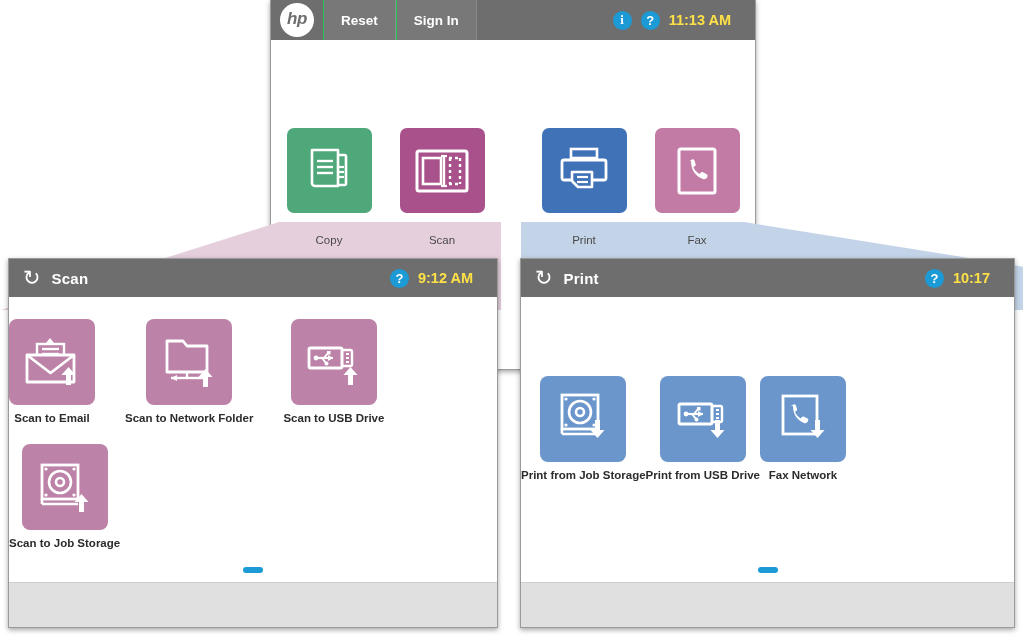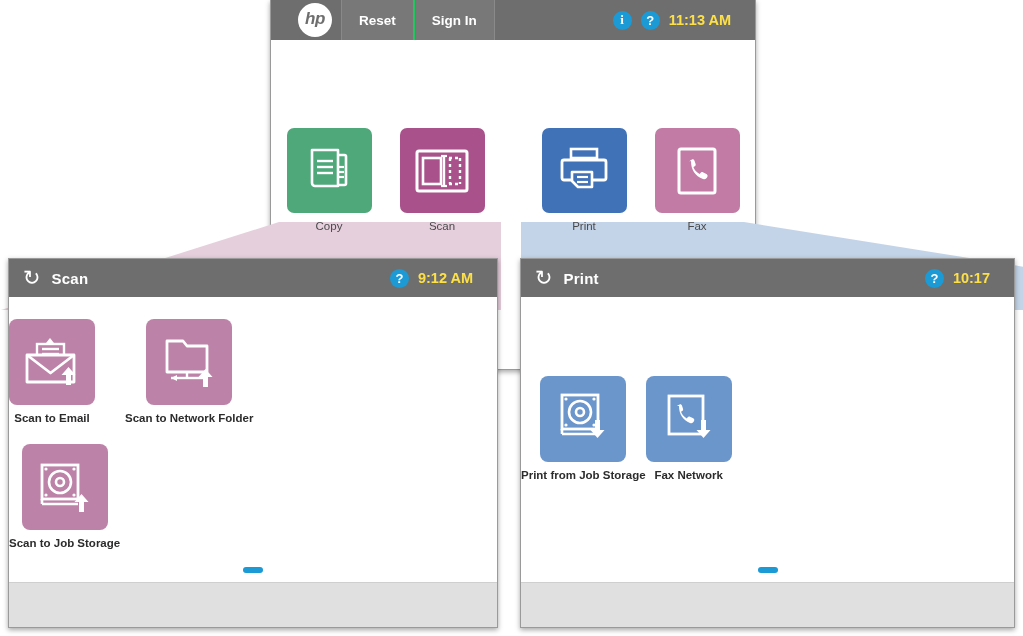--- a/index.html
+++ b/index.html
@@ -36,21 +36,21 @@
   .titlebar .spacer { flex: 1 1 auto; }
 
   
   #home-panel {
     left: 270px;
     top: 0px;
     width: 486px;
     height: 370px;
     border-top: none;
   }
-  #home-panel .titlebar { height: 40px; padding-left: 18px; }
+  #home-panel .titlebar { height: 40px; }
 
   .hp-logo {
     width: 34px;
     height: 34px;
     border-radius: 50%;
     background: #ffffff;
     color: #6e6e6e;
     display: flex;
     align-items: center;
     justify-content: center;
@@ -124,21 +124,21 @@
   .home-tile.gap-left { margin-left: 29px; }
   .tile-sq {
     width: 85px; height: 85px;
     border-radius: 7px;
     display: flex;
     align-items: center;
     justify-content: center;
     box-sizing: border-box;
   }
   .tile-label {
-    margin-top: 7px;
+    margin-top: 21px;
     font-size: 11.5px;
     color: #4a4a4a;
     font-weight: normal;
     line-height: 1.2;
   }
 
   
   .wedge {
     position: absolute;
     z-index: 1;
@@ -352,20 +352,40 @@
             <path d="M9 8 h16 l4 5 h20 v26 h-40 z" fill="none" stroke="#fff" stroke-width="2.8" stroke-linejoin="round"></path>
             <line x1="29" y1="39" x2="29" y2="45" stroke="#fff" stroke-width="2.4"></line>
             <line x1="13" y1="45" x2="45" y2="45" stroke="#fff" stroke-width="2.4"></line>
             <polygon points="13,45 19,42 19,48" fill="#fff"></polygon>
             <path d="M45 54 v-10 h-4.5 l7 -8 l7 8 h-4.5 v10 z" fill="#fff"></path>
           </svg>
         </div>
         <div class="app-label">Scan to Network Folder</div>
       </div>
 
+      <div class="app-tile">
+        <div class="app-sq" style="width:86px;height:86px;background:#bd82a8;">
+          <svg width="62" height="58" viewBox="0 0 62 58">
+            <rect x="6" y="15" width="33" height="20" rx="1.5" fill="none" stroke="#fff" stroke-width="2.8"></rect>
+            <rect x="39" y="17" width="10" height="16" rx="1.5" fill="none" stroke="#fff" stroke-width="2.4"></rect>
+            <line x1="43" y1="21" x2="46" y2="21" stroke="#fff" stroke-width="2"></line>
+            <line x1="43" y1="25" x2="46" y2="25" stroke="#fff" stroke-width="2"></line>
+            <line x1="43" y1="29" x2="46" y2="29" stroke="#fff" stroke-width="2"></line>
+            <line x1="13" y1="25" x2="30" y2="25" stroke="#fff" stroke-width="2.2"></line>
+            <circle cx="13" cy="25" r="2.4" fill="#fff"></circle>
+            <path d="M30 25 l-5 -3 v6 z" fill="#fff"></path>
+            <line x1="21" y1="25" x2="25" y2="20" stroke="#fff" stroke-width="2"></line>
+            <rect x="24" y="18" width="3.5" height="3.5" fill="#fff"></rect>
+            <line x1="19" y1="25" x2="23" y2="30" stroke="#fff" stroke-width="2"></line>
+            <circle cx="23.5" cy="30.5" r="2" fill="#fff"></circle>
+            <path d="M45 52 v-10 h-4.5 l7 -8 l7 8 h-4.5 v10 z" fill="#fff"></path>
+          </svg>
+        </div>
+        <div class="app-label">Scan to USB Drive</div>
+      </div>
     </div>
 
     <div class="grid-row" style="margin-top:18px; ">
 
       <div class="app-tile">
         <div class="app-sq" style="width:86px;height:86px;background:#bd82a8;">
           <svg width="62" height="58" viewBox="0 0 62 58">
             <rect x="8" y="7" width="36" height="34" fill="none" stroke="#fff" stroke-width="2.8"></rect>
             <circle cx="26" cy="24" r="11" fill="none" stroke="#fff" stroke-width="2.6"></circle>
             <circle cx="26" cy="24" r="4" fill="none" stroke="#fff" stroke-width="2.6"></circle>
@@ -414,20 +434,40 @@
             <circle cx="14" cy="35" r="1.6" fill="#fff"></circle>
             <circle cx="42" cy="35" r="1.6" fill="#fff"></circle>
             <line x1="10" y1="44" x2="46" y2="44" stroke="#fff" stroke-width="2.6"></line>
             <line x1="10" y1="39" x2="10" y2="44" stroke="#fff" stroke-width="2.6"></line>
             <path d="M43 30 v10 h-4.5 l7 8 l7 -8 h-4.5 v-10 z" fill="#fff"></path>
           </svg>
         </div>
         <div class="app-label">Print from Job Storage</div>
       </div>
 
+      <div class="app-tile">
+        <div class="app-sq" style="width:86px;height:86px;background:#6b96cc;">
+          <svg width="62" height="58" viewBox="0 0 62 58">
+            <rect x="7" y="14" width="33" height="20" rx="1.5" fill="none" stroke="#fff" stroke-width="2.8"></rect>
+            <rect x="40" y="16" width="10" height="16" rx="1.5" fill="none" stroke="#fff" stroke-width="2.4"></rect>
+            <line x1="44" y1="20" x2="47" y2="20" stroke="#fff" stroke-width="2"></line>
+            <line x1="44" y1="24" x2="47" y2="24" stroke="#fff" stroke-width="2"></line>
+            <line x1="44" y1="28" x2="47" y2="28" stroke="#fff" stroke-width="2"></line>
+            <line x1="14" y1="24" x2="31" y2="24" stroke="#fff" stroke-width="2.2"></line>
+            <circle cx="14" cy="24" r="2.4" fill="#fff"></circle>
+            <path d="M31 24 l-5 -3 v6 z" fill="#fff"></path>
+            <line x1="22" y1="24" x2="26" y2="19" stroke="#fff" stroke-width="2"></line>
+            <rect x="25" y="17" width="3.5" height="3.5" fill="#fff"></rect>
+            <line x1="20" y1="24" x2="24" y2="29" stroke="#fff" stroke-width="2"></line>
+            <circle cx="24.5" cy="29.5" r="2" fill="#fff"></circle>
+            <path d="M43 30 v10 h-4.5 l7 8 l7 -8 h-4.5 v-10 z" fill="#fff"></path>
+          </svg>
+        </div>
+        <div class="app-label">Print from USB Drive</div>
+      </div>
 
       <div class="app-tile">
         <div class="app-sq" style="width:86px;height:86px;background:#6b96cc;">
           <svg width="62" height="58" viewBox="0 0 62 58">
             <rect x="11" y="6" width="34" height="38" fill="none" stroke="#fff" stroke-width="2.8"></rect>
             <path d="M21 16 c0 8.5 4 14 11 17 c2.3 1 3.7 -1 4.2 -2.4 c0.4 -1.2 -0.3 -1.9 -1.5 -2.5
                      l-2.8 -1.4 c-0.9 -0.5 -1.7 -0.2 -2.2 0.6 l-0.9 1.1 c-3 -1.8 -4.7 -3.8 -5.8 -6.7
                      l1.3 -0.8 c0.8 -0.5 1 -1.2 0.7 -2.1 l-1 -3 c-0.5 -1.2 -1.1 -1.8 -2.3 -1.3
                      c-1.3 0.5 -2.2 1.1 -2.7 1.4 z" fill="#fff"></path>
             <path d="M43 30 v10 h-4.5 l7 8 l7 -8 h-4.5 v-10 z" fill="#fff"></path>

